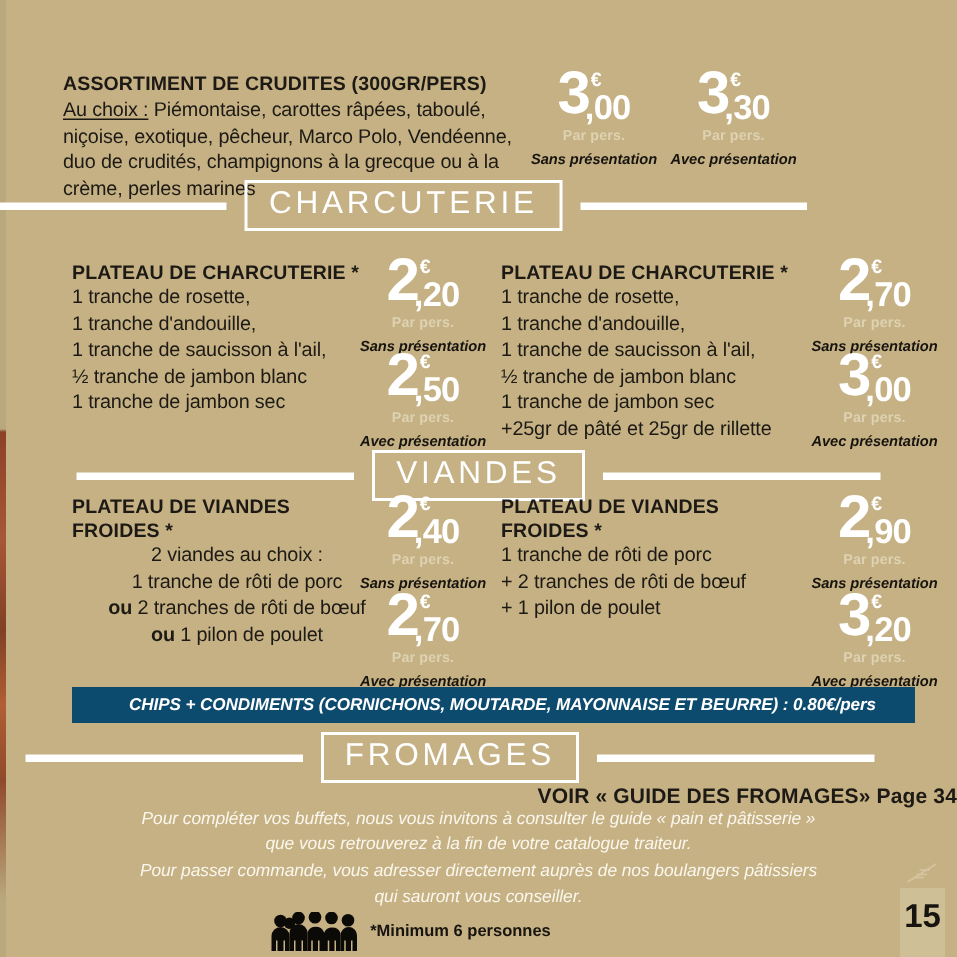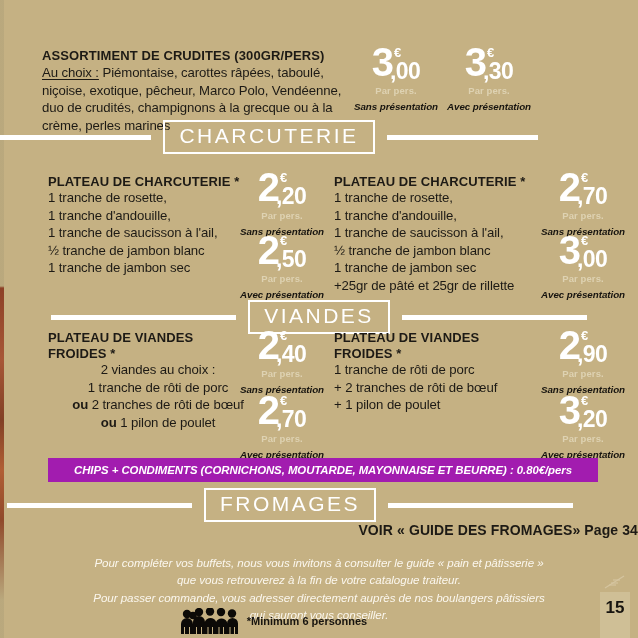--- a/index.html
+++ b/index.html
@@ -126,27 +126,27 @@
     font-size: 9.8px;
     font-weight: bold;
     font-style: italic;
     margin-top: 5px;
     color: #17140f;
     letter-spacing: -.05px;
   }
 
   
   .chips-bar {
-    background: #a21caf;
+    background: #0c4a6e;
     color: #ffffff;
     font-style: italic;
     font-weight: bold;
     font-size: 11.4px;
     text-align: center;
-    padding: 6px 4px 6px 4px;
+    padding: 6px 4px 6px 16px;
     letter-spacing: -.05px;
   }
 
   .guide-line {
     text-align: right;
     font-size: 14px;
     font-weight: bold;
     letter-spacing: .1px;
   }
 
@@ -179,21 +179,21 @@
     width: 30px;
     height: 46px;
     background: #cfbf96;
     display: flex;
     align-items: flex-start;
     justify-content: center;
     padding-top: 6px;
     box-sizing: border-box;
   }
   .page-badge span {
-    font-size: 17px;
+    font-size: 22px;
     font-weight: bold;
     color: #17140f;
   }
   .badge-deco {
     position: absolute;
     right: 12px;
     bottom: 48px;
     width: 22px;
     height: 16px;
     opacity: .35;
@@ -383,29 +383,29 @@
         <span class="eur">€</span>
         <span class="dec">,20</span>
       </span>
     </div>
     <div class="per-pers">Par pers.</div>
     <div class="presentation">Avec présentation</div>
   </div>
 
   <div class="chips-bar" style="position:absolute;left:48px;top:458px;width:542px;">CHIPS + CONDIMENTS (CORNICHONS, MOUTARDE, MAYONNAISE ET BEURRE) : 0.80€/pers</div>
 
-  <div class="sec-head" style="position:absolute;left:0;top:488px;width:580px;">
+  <div class="sec-head" style="position:absolute;left:0;top:488px;width:580px;padding-left:10px;">
     <div class="sec-rule left" style="max-width:185px;"></div>
     <div class="sec-box">FROMAGES</div>
     <div class="sec-rule right" style="max-width:185px;"></div>
   </div>
 
   <div class="guide-line" style="position:absolute;left:0;top:522px;width:638px;">VOIR « GUIDE DES FROMAGES» Page 34</div>
 
-  <div class="footnote" style="position:absolute;left:40px;top:554px;width:558px;">
+  <div class="footnote" style="position:absolute;left:40px;top:537px;width:558px;">
     <div>Pour compléter vos buffets, nous vous invitons  à  consulter le guide « pain et pâtisserie »</div>
     <div>que vous retrouverez à la fin de votre catalogue traiteur.</div>
     <div>Pour passer commande, vous adresser directement auprès de nos  boulangers  pâtissiers</div>
     <div>qui sauront vous conseiller.</div>
   </div>
 
   <div class="minimum-row" style="position:absolute;left:0;top:604px;width:546px;">
     <svg width="64" height="26" viewBox="0 0 64 26">
       <g fill="#0c0a07">
         <circle cx="8" cy="6" r="4.2"></circle>

